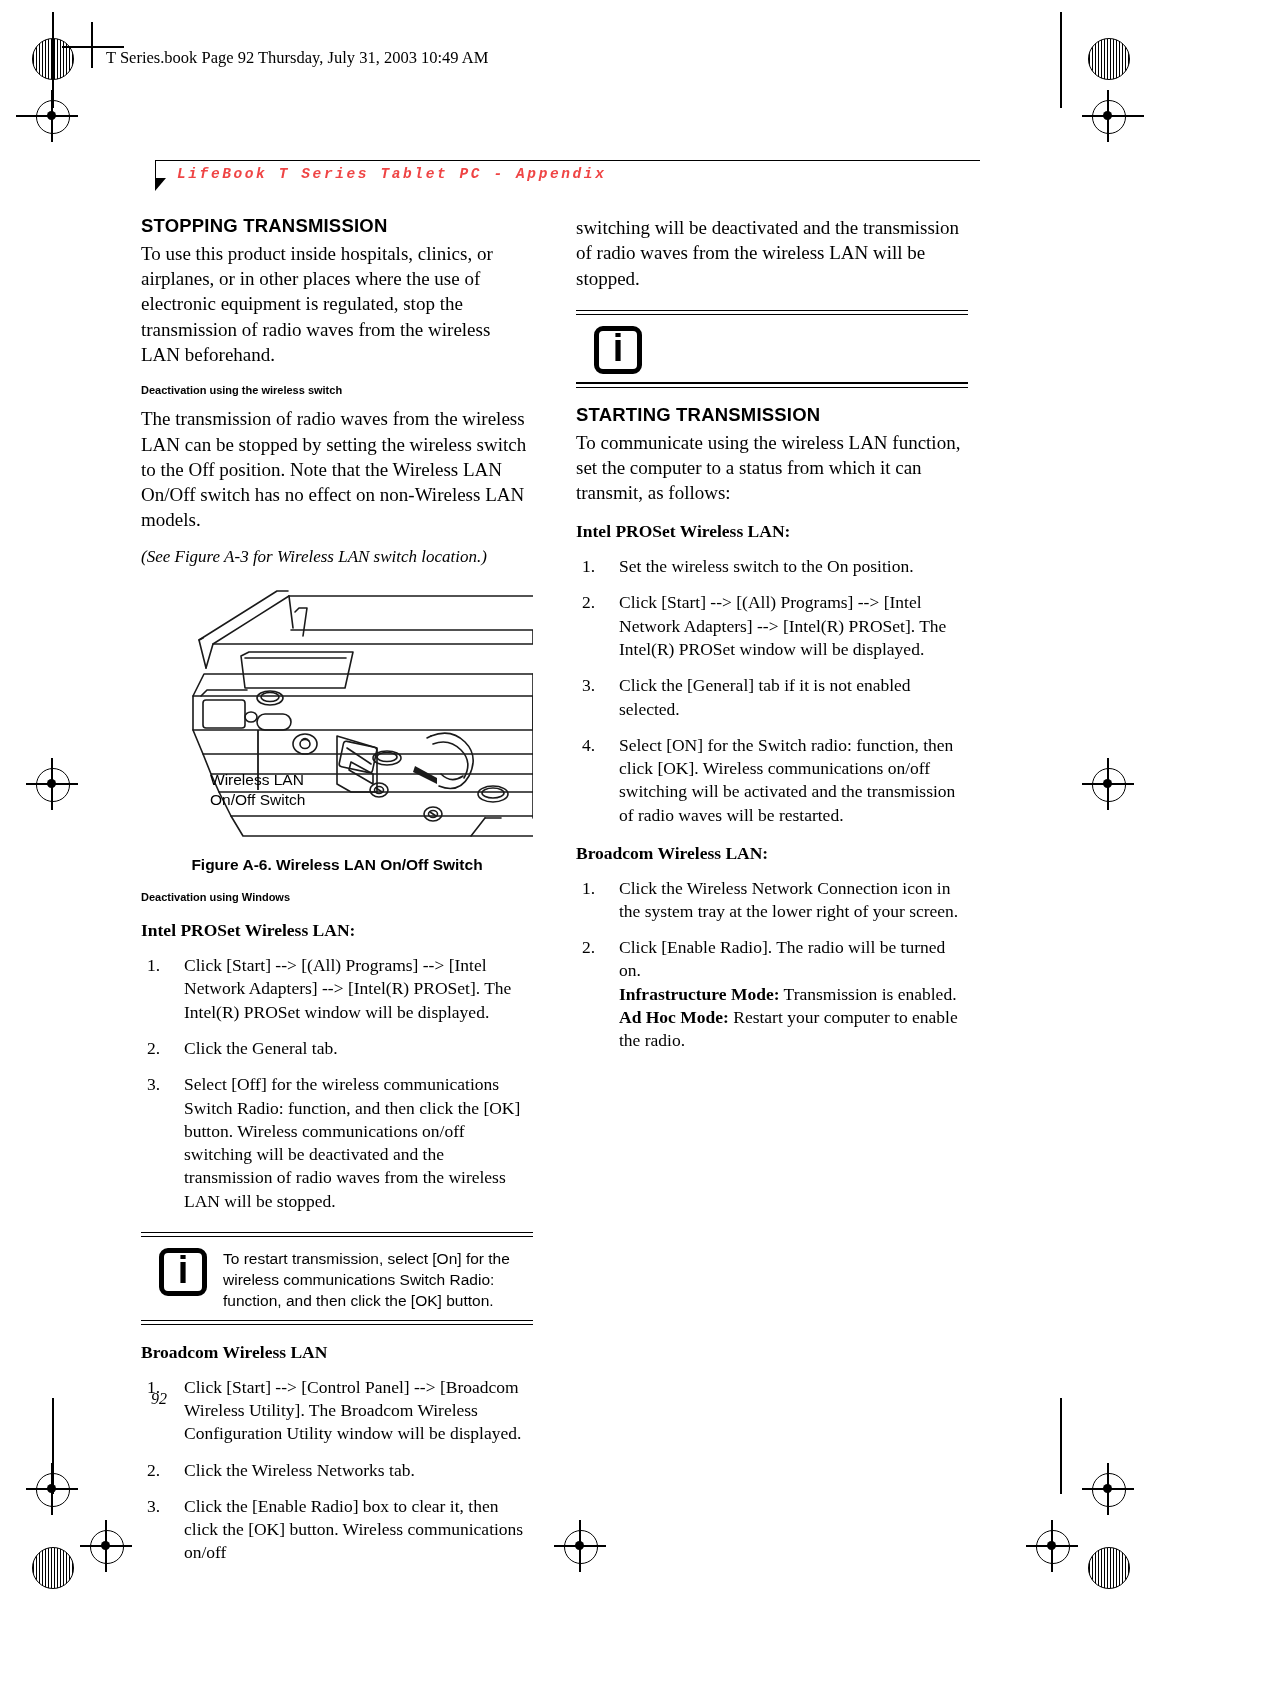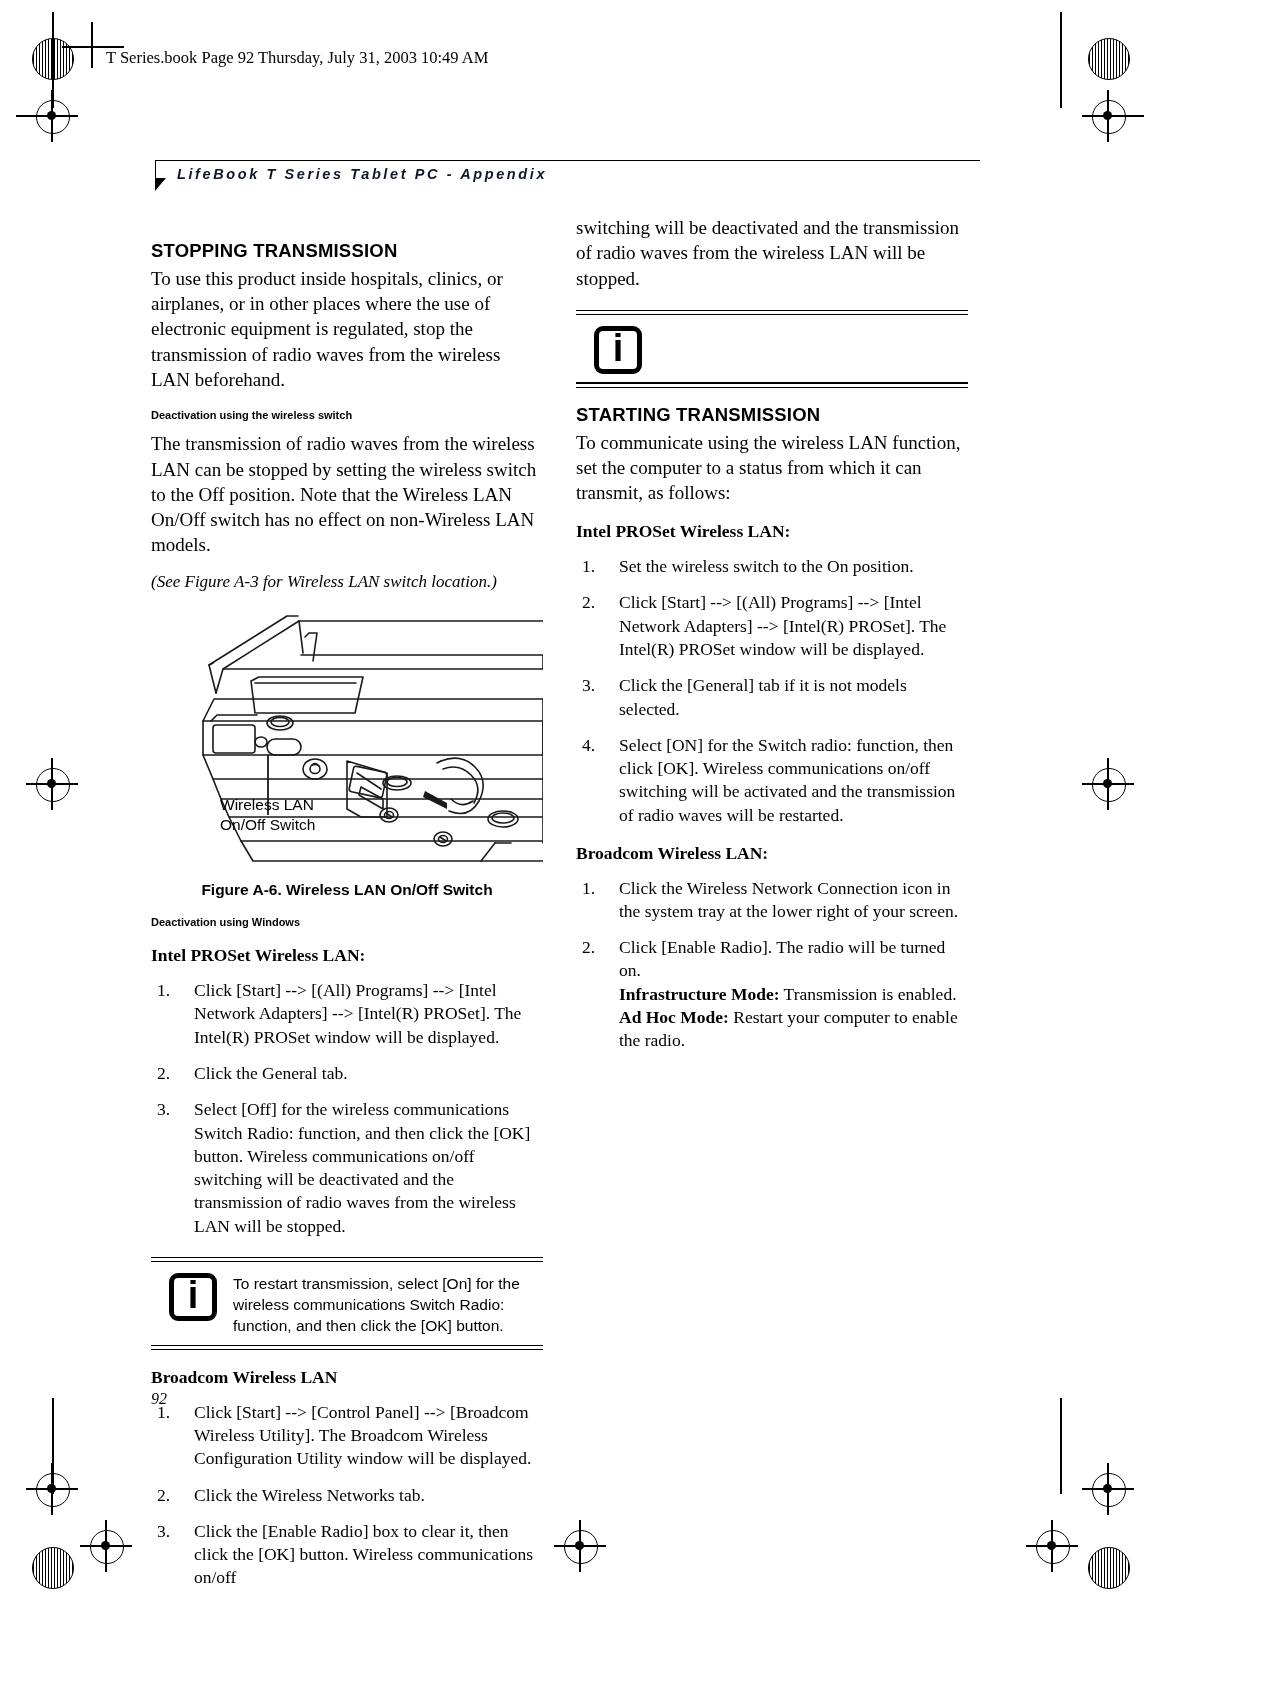--- a/index.html
+++ b/index.html
@@ -62,26 +62,26 @@
   .head-tri {
     position: absolute;
     left: 155px; top: 178px;
     width: 0; height: 0;
     border-left: 11px solid #000;
     border-bottom: 13px solid transparent;
   }
   .running-head {
     position: absolute;
     left: 177px; top: 166px;
-    font-family: Liberation Sans, sans-serif;
+    font-family: Liberation Mono, monospace;
     font-style: italic;
     font-weight: bold;
     font-size: 14.5px;
     letter-spacing: 2.6px;
-    color: #0f172a;
+    color: #ef4444;
     white-space: nowrap;
   }
 
   
   .file-stamp {
     position: absolute;
     left: 106px; top: 48px;
     font-family: "Liberation Serif", serif;
     font-size: 16.5px;
     white-space: nowrap;
@@ -98,21 +98,21 @@
     width: 1.5px; height: 46px;
     background: #000;
   }
 
   
   .col {
     position: absolute;
     top: 215px;
     width: 392px;
   }
-  .col-left  { left: 151px; margin-top: 25px; }
+  .col-left  { left: 141px; }
   .col-right { left: 576px; }
 
   h2.sec {
     font-family: "Liberation Sans", sans-serif;
     font-weight: bold;
     font-size: 18.5px;
     letter-spacing: 0.2px;
     margin: 0 0 4px 0;
     line-height: 1.18;
   }
@@ -446,21 +446,21 @@
     </div>
 
     <h2 class="sec">STARTING TRANSMISSION</h2>
     <p class="body">To communicate using the wireless LAN function, set the computer to a status from which it can transmit, as follows:</p>
 
     <p class="lead">Intel PROSet Wireless LAN:</p>
 
     <ol class="olist">
       <li><span class="num">1.</span><span>Set the wireless switch to the On position.</span></li>
       <li><span class="num">2.</span><span>Click [Start] --&gt; [(All) Programs] --&gt; [Intel Network Adapters] --&gt; [Intel(R) PROSet]. The Intel(R) PROSet window will be displayed.</span></li>
-      <li><span class="num">3.</span><span>Click the [General] tab if it is not models selected.</span></li>
+      <li><span class="num">3.</span><span>Click the [General] tab if it is not enabled selected.</span></li>
       <li><span class="num">4.</span><span>Select [ON] for the Switch radio: function, then click [OK]. Wireless communications on/off switching will be activated and the transmission of radio waves will be restarted.</span></li>
     </ol>
 
     <p class="lead">Broadcom Wireless LAN:</p>
 
     <ol class="olist">
       <li>
         <span class="num">1.</span>
         <span>Click the Wireless Network Connection icon in the system tray at the lower right of your screen.</span>
       </li>

